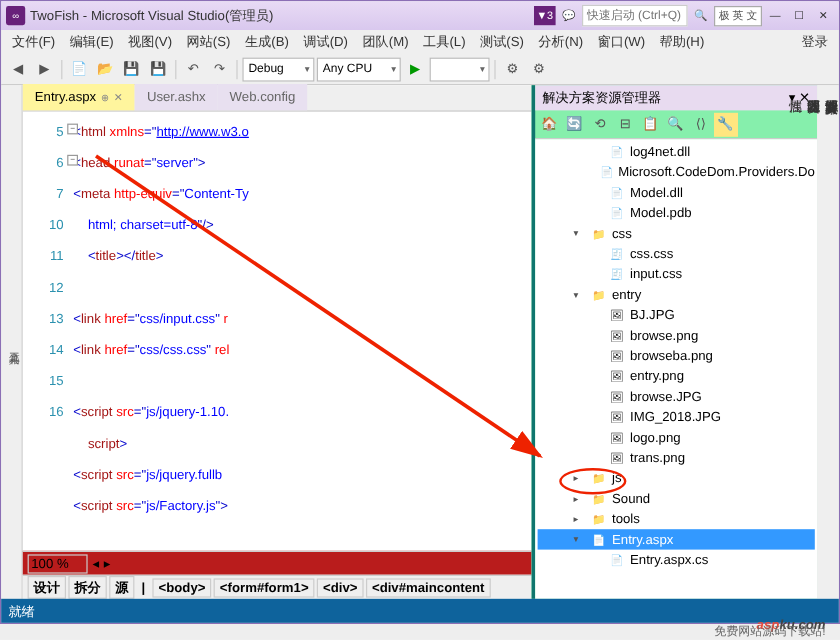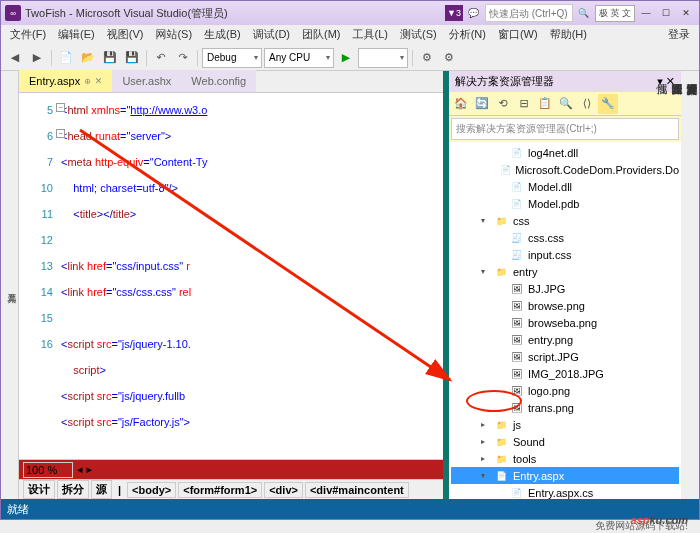--- a/index.html
+++ b/index.html
@@ -36,21 +36,21 @@
 .code-lines { flex:1; padding:4px 2px; font-family: Consolas, monospace; font-size: 16px; line-height: 26px; white-space: pre; overflow: hidden; color: #000;}
 .pu { color: #0000cc; }
 .tg { color: #a31515; }
 .at { color: #ff0000; }
 .st { color: #0000ff; text-decoration: underline; }
 .st2 { color: #0000ff; }
 .editor-status { height: 20px; display:flex; align-items:center; border-top: 1px solid #ccc; background: #b91c1c; font-size:10px; gap:4px; padding: 0 4px;}
 .editor-status .zoom { width:50px; border:1px solid #ccc; padding:1px 2px; }
 .breadcrumb { height: 20px; display:flex; align-items:center; border-top: 1px solid #ccc; background:#efefef; font-size:10px; padding: 0 4px; gap:2px; }
 .breadcrumb span { padding: 1px 4px; border: 1px solid #ccc; cursor:pointer;font-weight:bold; }
-.right-panel { width: 238px; background: #fef9c3; border-left: 6px solid #0f766e; display:flex; flex-direction:column; }
+.right-panel { width: 238px; background: #86efac; border-left: 3px solid #0f766e; display:flex; flex-direction:column; }
 .panel-title { background: #e8dbf0; padding: 3px 6px; font-size: 11px; display:flex; justify-content:space-between; align-items:center; }
 .panel-toolbar { height: 24px; display:flex; align-items:center; gap:1px; padding: 0 2px; border-bottom: 1px solid #ccc; }
 .panel-toolbar .tb-btn { width:20px; height:20px;}
 .panel-search { height: 22px; margin:2px; border:1px solid #ccc; background:#fff; display:flex; align-items:center; padding:0 4px; color:#888; font-size:10px; }
 .tree { flex:1; overflow:auto; padding: 2px; font-size: 11px; background:#fff; }
 .tree-item { display:flex; align-items:center; height: 17px; cursor:pointer; gap:4px; padding-left:4px; }
 .tree-item.selected { background: #3399ff; color:#fff; }
 .tree-icon { width:14px; height:14px; display:inline-flex; align-items:center; justify-content:center; font-size:9px;}
 .expand { width:10px; font-size:8px; color:#555; }
 .ind1 { padding-left: 30px; } .ind2 { padding-left: 45px; }
@@ -174,21 +174,20 @@
       <div class="panel-toolbar">
         <span class="tb-btn">🏠</span>
         <span class="tb-btn">🔄</span>
         <span class="tb-btn">⟲</span>
         <span class="tb-btn">⊟</span>
         <span class="tb-btn">📋</span>
         <span class="tb-btn">🔍</span>
         <span class="tb-btn">⟨⟩</span>
         <span class="tb-btn" style="background:#ffe680">🔧</span>
       </div>
-      <div class="panel-search">搜索解决方案资源管理器(Ctrl+;)</div>
       <div class="tree" id="tree">
           <div class="tree-item ind2">
             <span class="expand"></span>
             <span class="tree-icon">📄</span>
             <span>log4net.dll</span>
           </div>
           <div class="tree-item ind2">
             <span class="expand"></span>
             <span class="tree-icon">📄</span>
             <span>Microsoft.CodeDom.Providers.Do</span>
@@ -239,21 +238,21 @@
             <span>browseba.png</span>
           </div>
           <div class="tree-item ind2">
             <span class="expand"></span>
             <span class="tree-icon">🖼</span>
             <span>entry.png</span>
           </div>
           <div class="tree-item ind2">
             <span class="expand"></span>
             <span class="tree-icon">🖼</span>
-            <span>script.JPG</span>
+            <span>browse.JPG</span>
           </div>
           <div class="tree-item ind2">
             <span class="expand"></span>
             <span class="tree-icon">🖼</span>
             <span>IMG_2018.JPG</span>
           </div>
           <div class="tree-item ind2">
             <span class="expand"></span>
             <span class="tree-icon">🖼</span>
             <span>logo.png</span>

